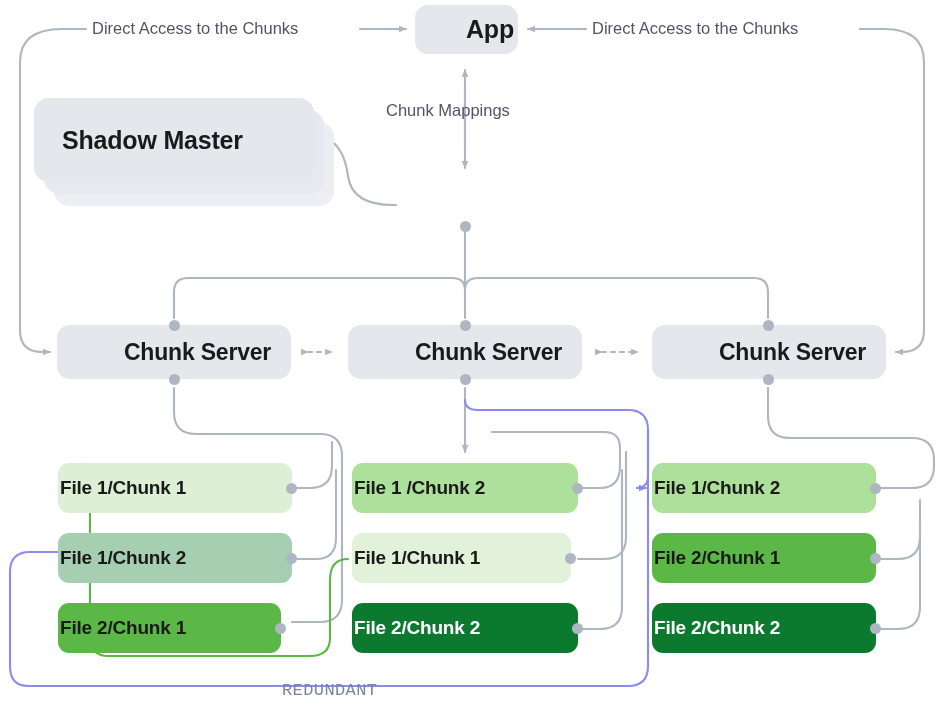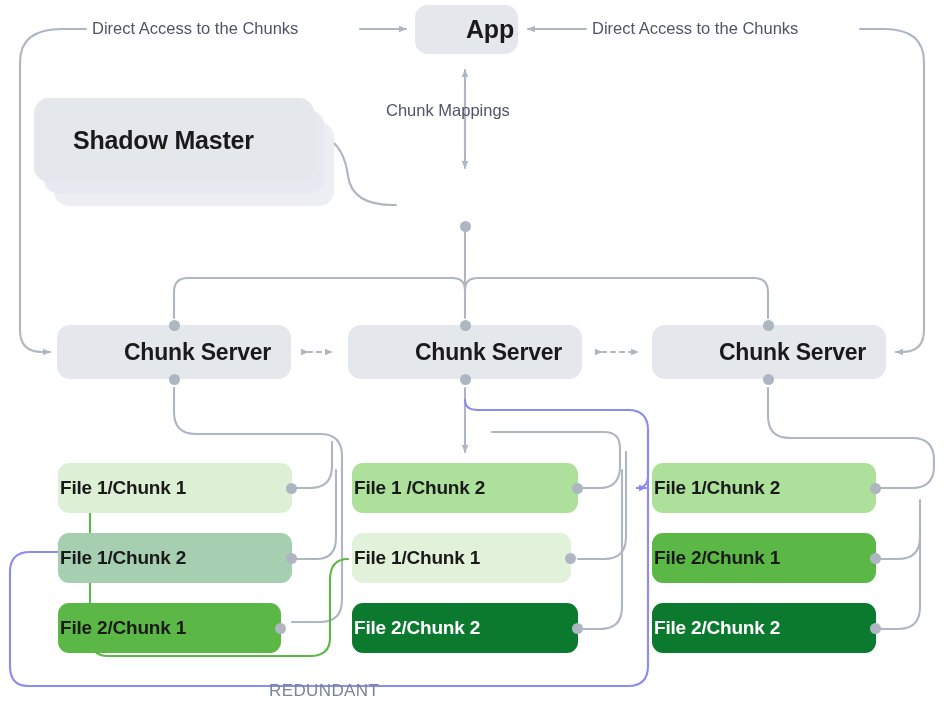--- a/index.html
+++ b/index.html
@@ -8,21 +8,21 @@
   #diagram{position:relative;width:944px;height:711px;background:#fff;}
   svg.edges{position:absolute;left:0;top:0;width:944px;height:711px;}
 
   .node{position:absolute;box-sizing:border-box;display:flex;
         align-items:center;justify-content:center;border-radius:12px;
         font-weight:700;color:#1a1a1a;letter-spacing:-0.2px;}
 
   .grey{background:#e4e7ec;padding-left:47px;}
   .node.app{font-size:25px;border-radius:13px;}
   .node.master{font-size:25px;border-radius:13px;}
-  .node.shadow{font-size:25px;border-radius:15px;justify-content:flex-start;padding-left:39px;}
+  .node.shadow{font-size:25px;border-radius:15px;justify-content:flex-start;padding-left:28px;}
   .node.cserver{font-size:23px;border-radius:13px;}
 
   .shadow-stack{position:absolute;}
   .shadow-stack .layer{position:absolute;background:#e9ecf1;border-radius:15px;}
   .shadow-stack .layer.l3{background:#eceef3;}
   .shadow-stack .layer.l2{background:#e6e9ef;}
 
   .chunk{position:absolute;box-sizing:border-box;display:flex;align-items:center;
          border-radius:11px;font-size:19px;font-weight:700;padding-left:2px;
          color:#1a1a1a;letter-spacing:-0.2px;}
@@ -174,15 +174,15 @@
   <div class="dot" style="left:572px;top:483px;"></div>
   <div class="dot" style="left:565px;top:553px;"></div>
   <div class="dot" style="left:572px;top:623px;"></div>
   <div class="dot" style="left:870px;top:483px;"></div>
   <div class="dot" style="left:870px;top:553px;"></div>
   <div class="dot" style="left:870px;top:623px;"></div>
 
   <div class="edge-label" style="left:92px;top:19px;">Direct Access to the Chunks</div>
   <div class="edge-label" style="left:592px;top:19px;">Direct Access to the Chunks</div>
   <div class="edge-label" style="left:386px;top:101px;">Chunk Mappings</div>
-  <div class="edge-label redundant" style="left:269px;top:681px;">REDUNDANT</div>
+  <div class="edge-label redundant" style="left:282px;top:681px;font-family:Liberation Mono, monospace;">REDUNDANT</div>
 
 </div>
 
 </body></html>

